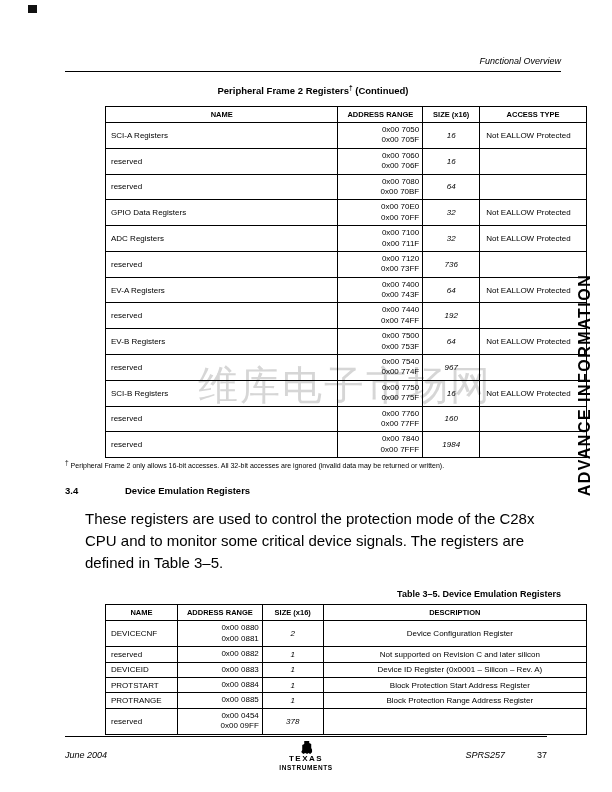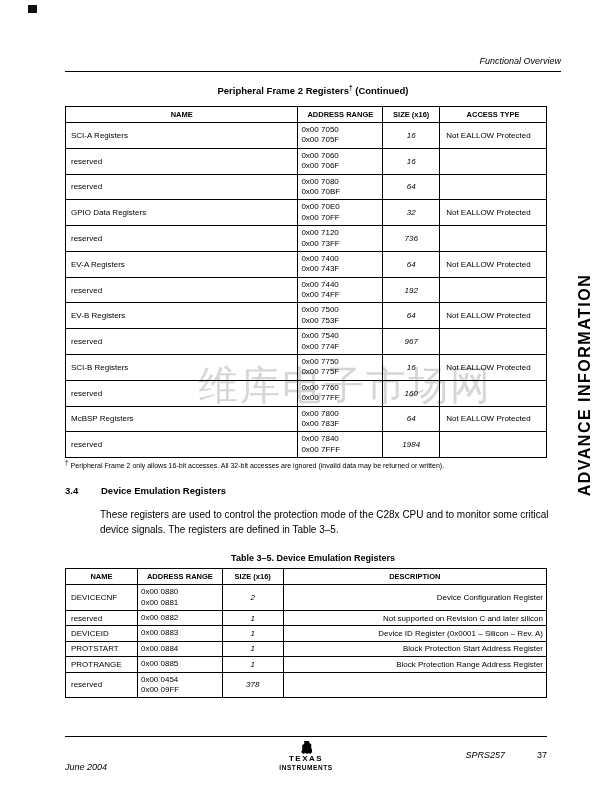--- a/index.html
+++ b/index.html
@@ -15,55 +15,55 @@
 
   .hdr-right { font-style:italic; font-size:9px; text-align:right; }
   .rule { height:1px; background:#000; margin-top:5px; }
 
   .t1-title { margin-top:13px; text-align:center; font-weight:bold; font-size:9.5px; }
   sup.dagger { font-size:6.5px; vertical-align:super; line-height:0; }
 
   table { border-collapse:collapse; width:482px; font-size:8px; }
   #table1 { margin-top:10px; }
   table, td, th { border:1px solid #000; }
-  table { border:1.5px solid #000; }
+  table { border:1.5px solid #000;margin-left:40px; }
   th { font-size:7.5px; font-weight:bold; text-align:center; padding:3px 2px; }
   td { padding:2px 3px; vertical-align:middle; }
   .c-name  { text-align:left; padding-left:5px; }
-  .c-addr  { text-align:left; line-height:1.3; }
+  .c-addr  { text-align:right; line-height:1.3; }
   .c-addr div:empty { display:none; }
   .c-size  { text-align:center;font-style:italic; }
   .c-access{ text-align:left; padding-left:6px; }
-  .c-desc  { text-align:right; padding-left:13px; }
+  .c-desc  { text-align:center; padding-left:13px; }
 
   .footnote { margin-top:4px; font-size:7px; }
 
-  .section-h { margin-top:16px; display:flex; font-weight:bold; font-size:9.5px; }
+  .section-h { margin-top:16px; display:flex; font-weight:bold; font-size:9.5px;gap:24px; }
   .section-h .num { width:36px; }
 
-  .body-text { margin-top:12px; margin-left:35px; width:472px; font-size:10px; line-height:1.45; }
-
-  .t2-title { margin-top:16px; text-align:center; font-weight:bold; font-size:9px; }
+  .body-text { margin-top:12px; margin-left:20px; width:472px; font-size:15px; line-height:1.45; }
+
+  .t2-title { margin-top:16px; text-align:right; font-weight:bold; font-size:9px; }
   #table2 { margin-top:5px; }
 
   .banner {
     position:absolute; left:455px; top:376px; width:260px; height:18px;
     text-align:center; font-weight:bold; font-size:16px; letter-spacing:1.5px;
     transform:rotate(-90deg); white-space:nowrap;
   }
 
   .watermark {
     position:absolute; left:150px; top:358px; width:390px; text-align:center;
     font-family:"Liberation Serif", serif;
     font-size:40px; color:#b5b5b5; opacity:0.55; letter-spacing:2px;
     pointer-events:none;
   }
 
   .footer { position:absolute; left:65px; top:736px; width:482px; border-top:1px solid #000; font-size:9px; height:40px; }
-  .footer .date   { position:absolute; left:0;  top:25px; font-style:italic; }
+  .footer .date   { position:absolute; left:0;  top:13px; font-style:italic; }
   .footer .docnum { position:absolute; right:42px; top:13px; font-style:italic; }
   .footer .pageno { position:absolute; right:0; top:13px; }
   .logo { position:absolute; left:50%; transform:translateX(-50%); top:4px; text-align:center; line-height:1.1; }
   .logo .glyph { display:block; margin:0 auto 1px auto; }
   .logo .l1 { font-size:8px;   font-weight:bold; letter-spacing:1.5px; }
   .logo .l2 { font-size:6.5px; font-weight:bold; letter-spacing:0.6px; }
 </style>
 </head>
 <body>
 
@@ -124,20 +124,29 @@
       <tr>
             <td class="c-name">GPIO Data Registers</td>
             <td class="c-addr">
               <div>0x00 70E0</div>
               <div>0x00 70FF</div>
             </td>
             <td class="c-size">32</td>
             <td class="c-access">Not EALLOW Protected</td>
           </tr>
       <tr>
+            <td class="c-name">ADC Registers</td>
+            <td class="c-addr">
+              <div>0x00 7100</div>
+              <div>0x00 711F</div>
+            </td>
+            <td class="c-size">32</td>
+            <td class="c-access">Not EALLOW Protected</td>
+          </tr>
+      <tr>
             <td class="c-name">reserved</td>
             <td class="c-addr">
               <div>0x00 7120</div>
               <div>0x00 73FF</div>
             </td>
             <td class="c-size">736</td>
             <td class="c-access"></td>
           </tr>
       <tr>
             <td class="c-name">EV-A Registers</td>
@@ -185,29 +194,20 @@
             <td class="c-access">Not EALLOW Protected</td>
           </tr>
       <tr>
             <td class="c-name">reserved</td>
             <td class="c-addr">
               <div>0x00 7760</div>
               <div>0x00 77FF</div>
             </td>
             <td class="c-size">160</td>
             <td class="c-access"></td>
-          </tr>
-      <tr>
-            <td class="c-name">McBSP Registers</td>
-            <td class="c-addr">
-              <div>0x00 7800</div>
-              <div>0x00 783F</div>
-            </td>
-            <td class="c-size">64</td>
-            <td class="c-access">Not EALLOW Protected</td>
           </tr>
       <tr>
             <td class="c-name">reserved</td>
             <td class="c-addr">
               <div>0x00 7840</div>
               <div>0x00 7FFF</div>
             </td>
             <td class="c-size">1984</td>
             <td class="c-access"></td>
           </tr>

